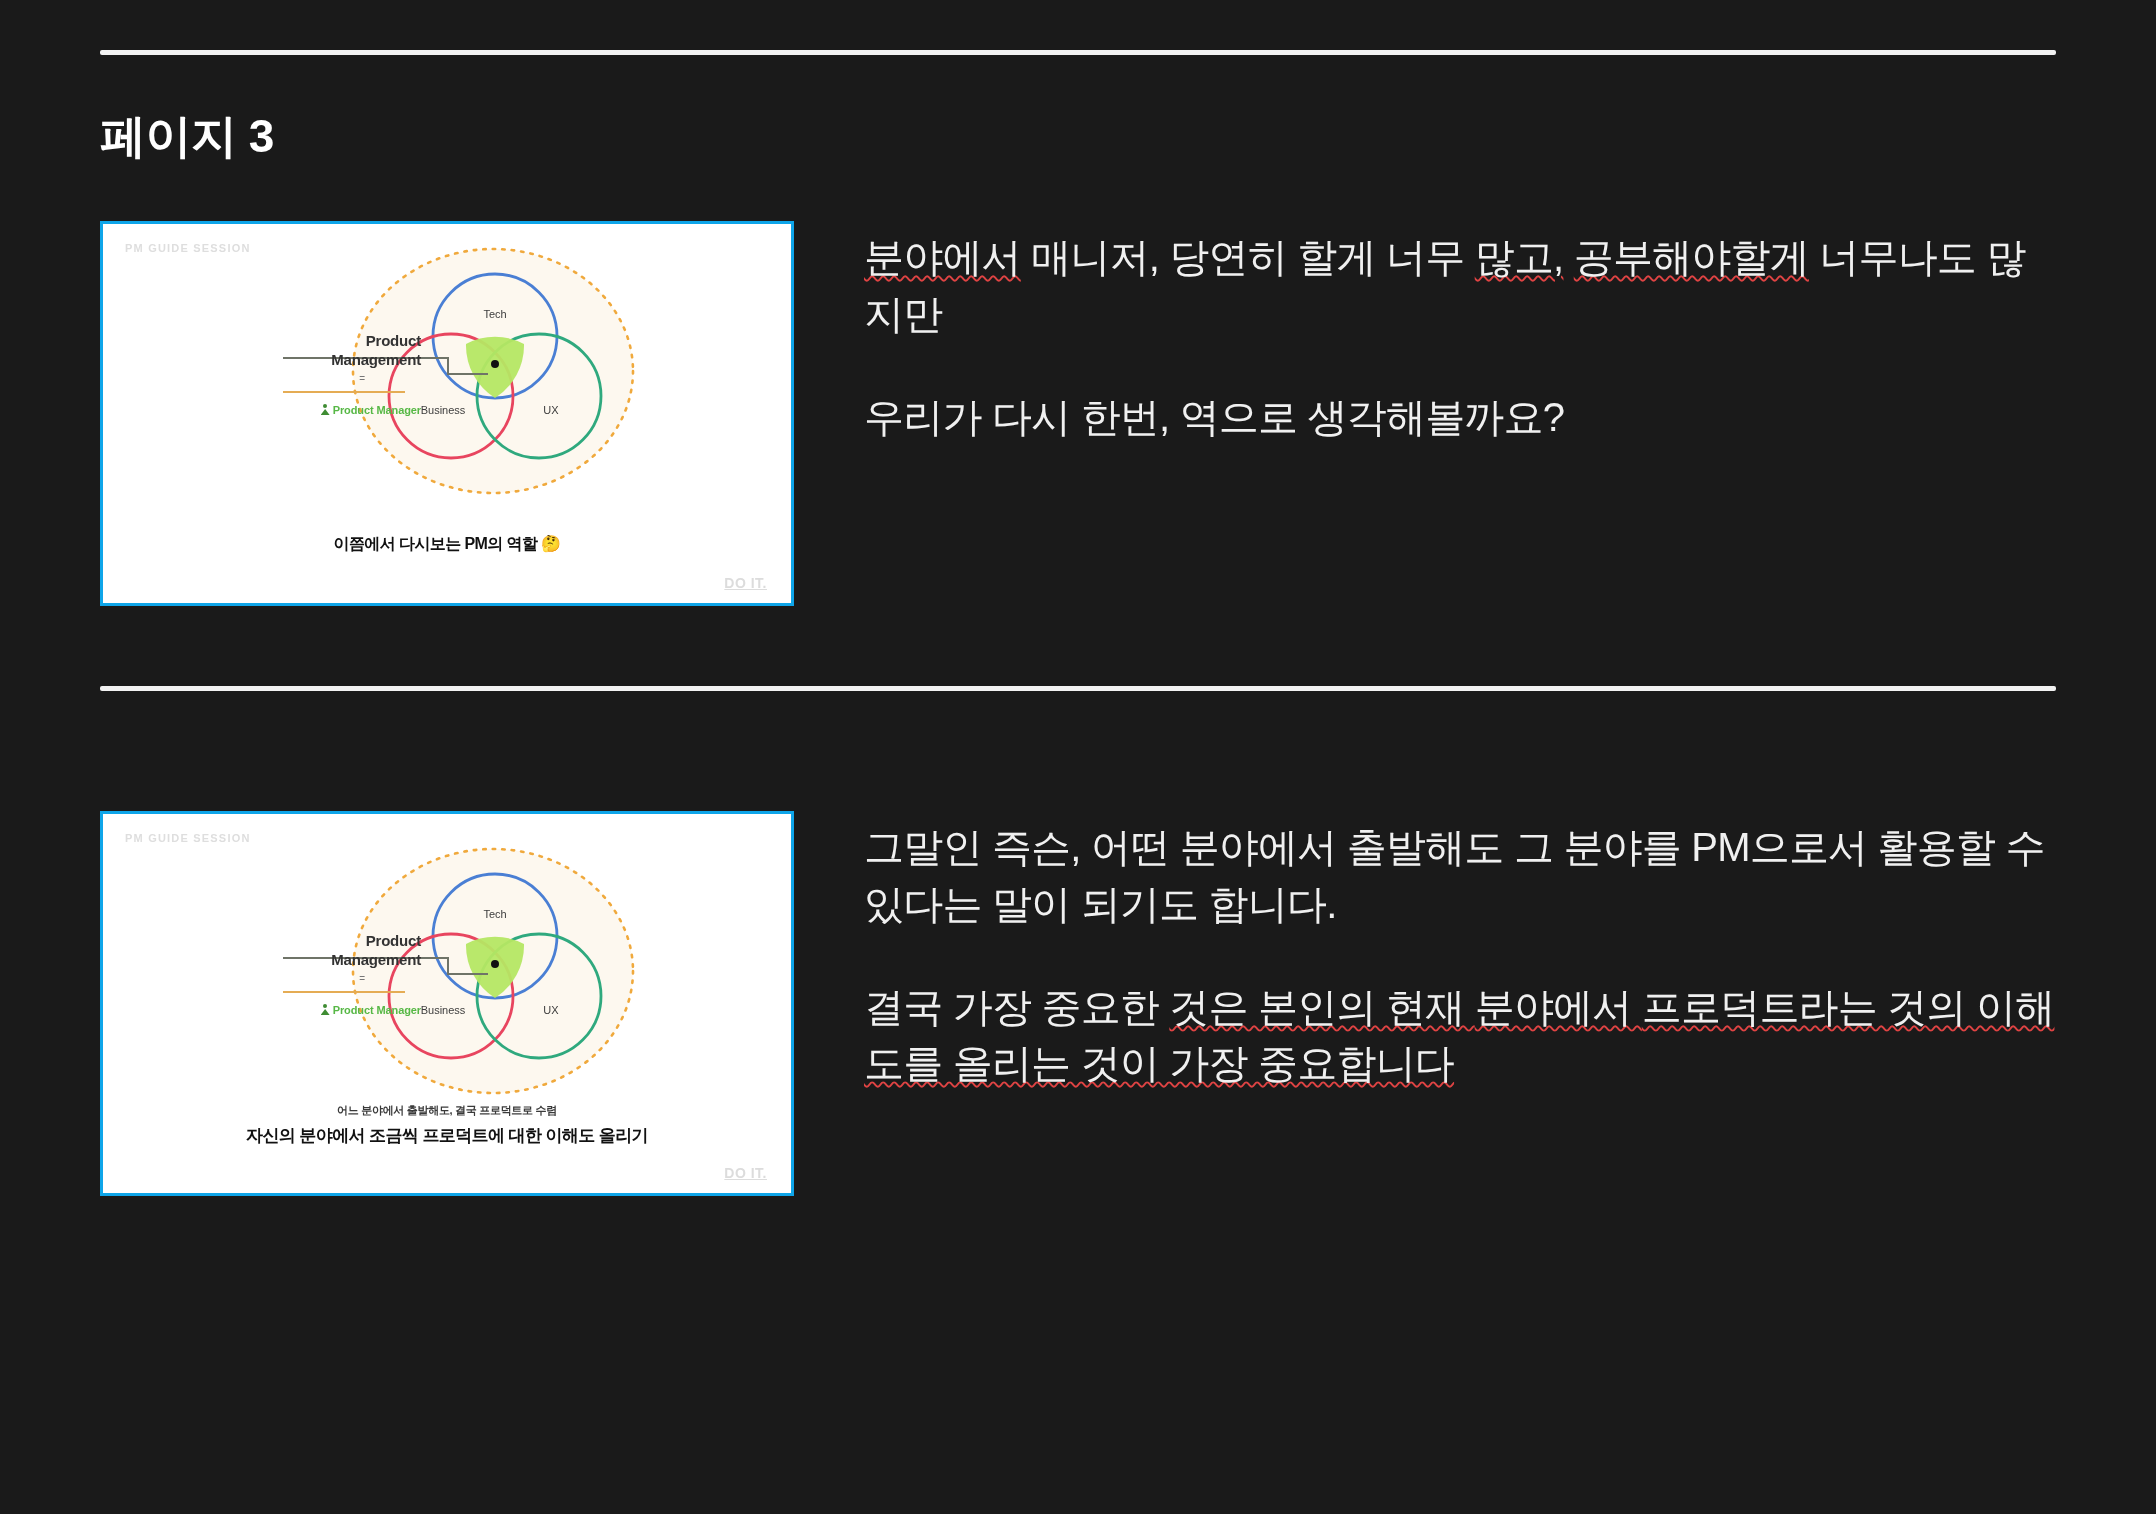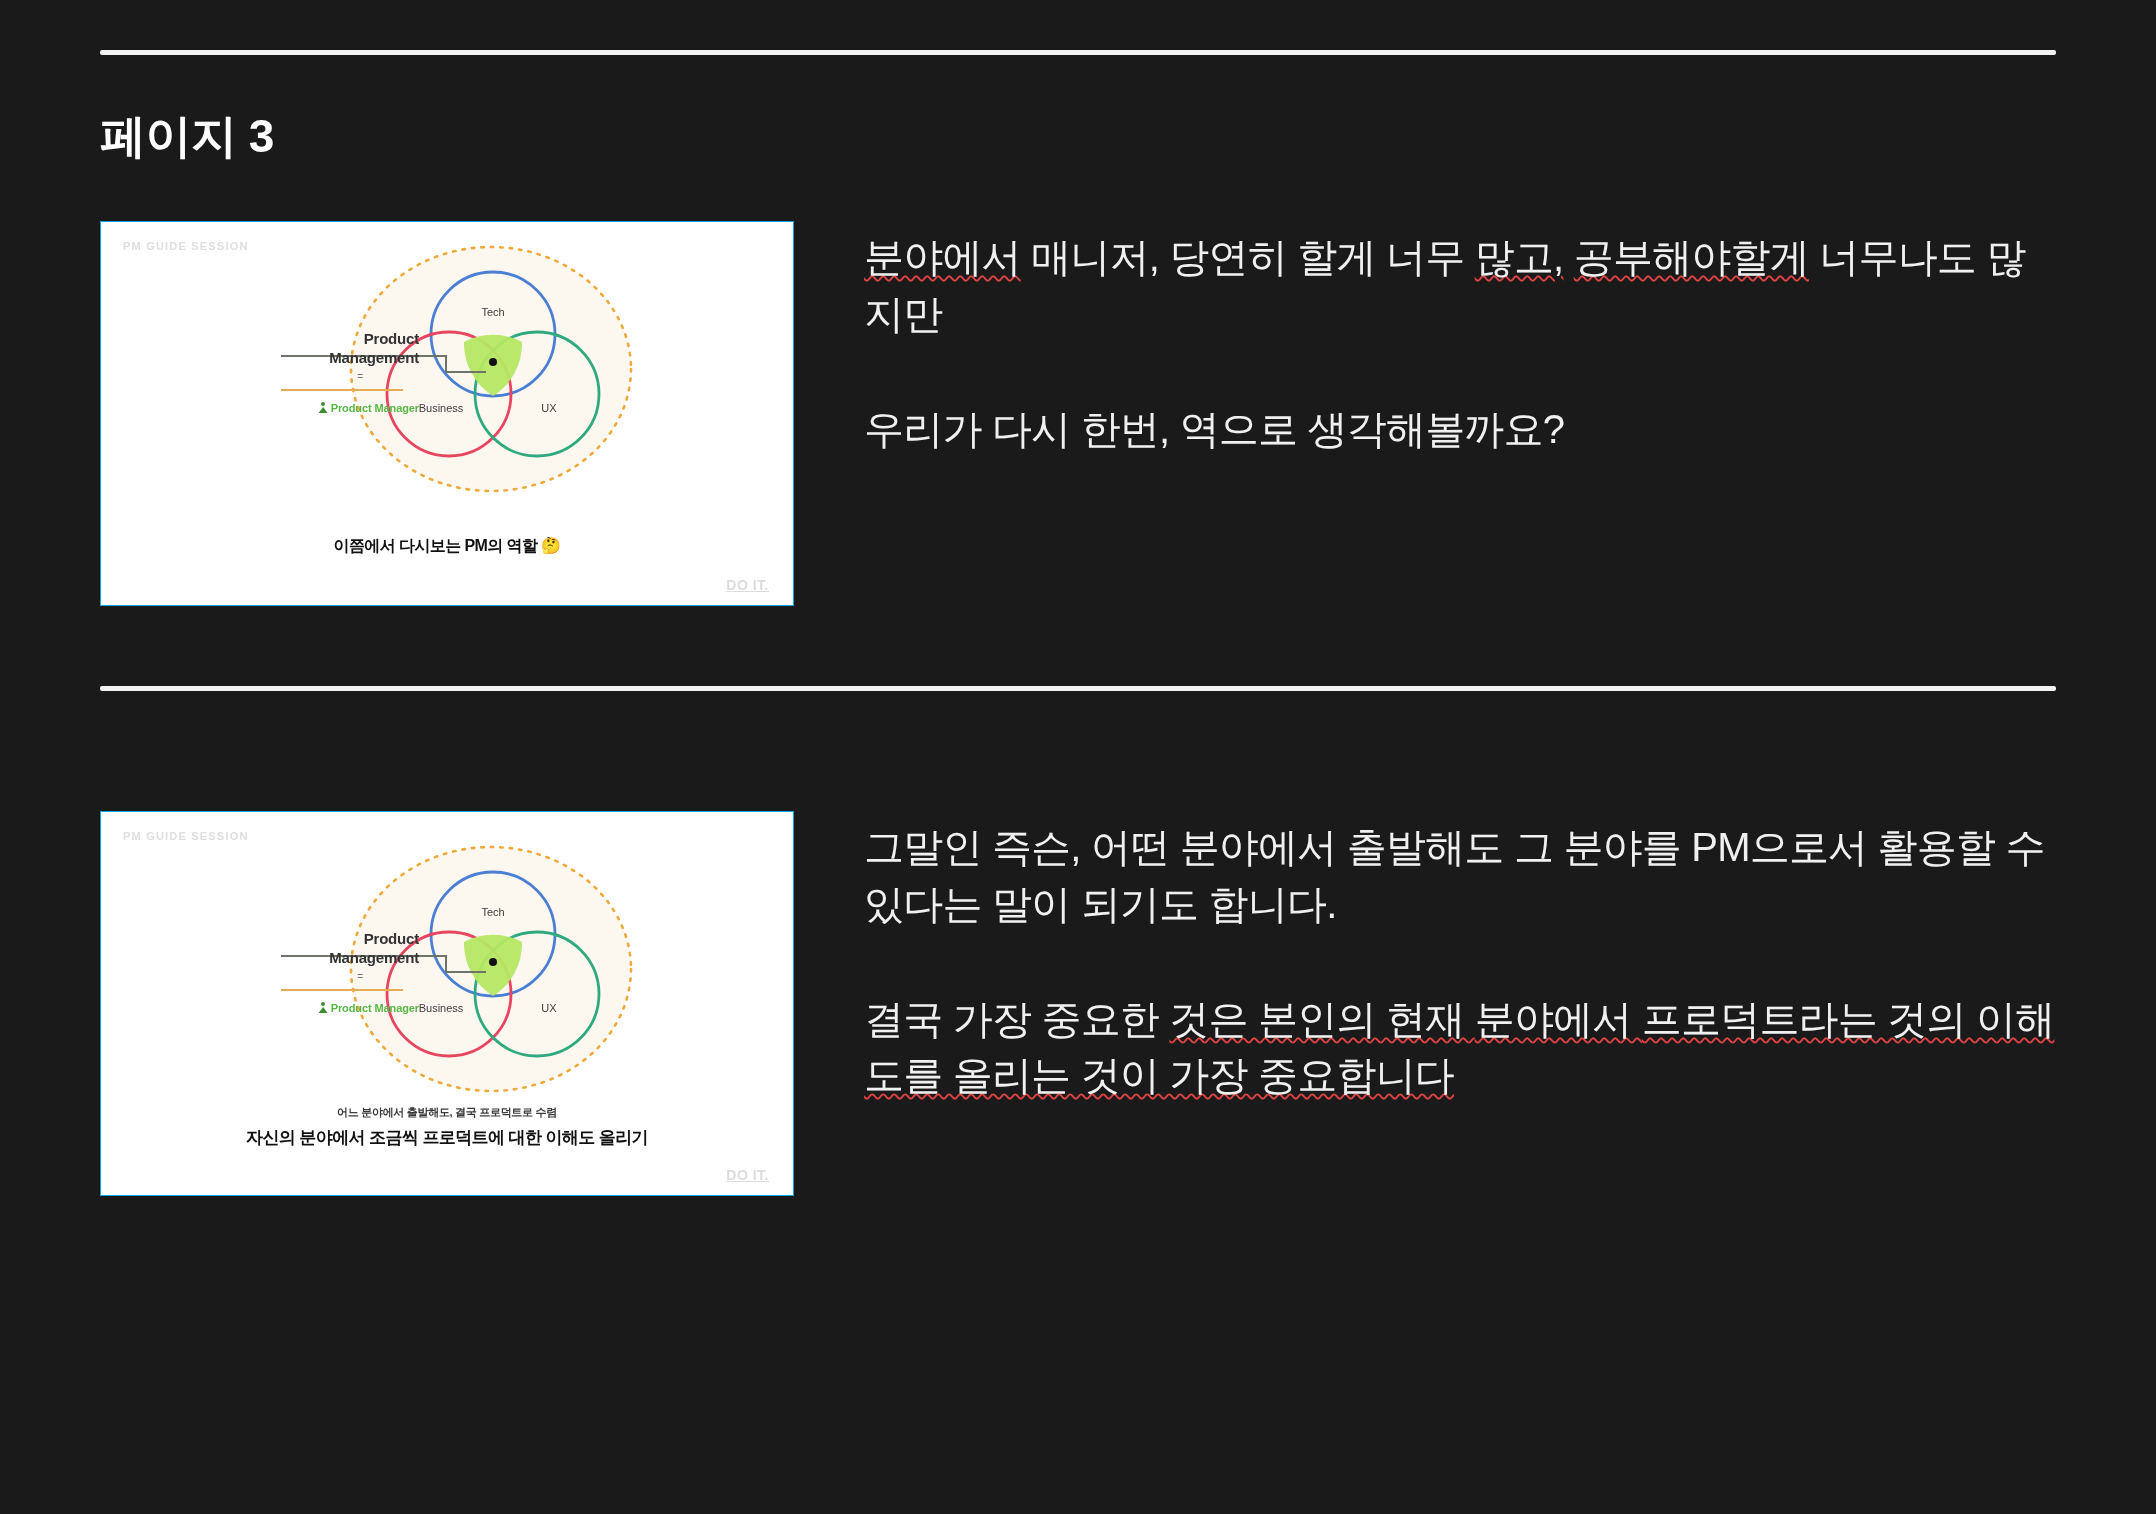--- a/index.html
+++ b/index.html
@@ -49,21 +49,21 @@
   }
 
   
   .slide {
     flex: 0 0 auto;
     width: 694px;
     height: 385px;
     background: #ffffff;
     position: relative;
     overflow: hidden;
-    border: 1px solid #0ea5e9;
+    border: 3px solid #0ea5e9;
   }
 
   .slide-header {
     position: absolute;
     top: 18px;
     left: 22px;
     font-size: 11px;
     letter-spacing: 1.2px;
     color: #dedede;
     font-weight: 600;
@@ -187,21 +187,21 @@
     max-width: 1200px;
   }
 
   .para {
     font-size: 40px;
     line-height: 1.42;
     color: #f0f0f0;
     letter-spacing: -0.8px;
     font-weight: 400;
   }
-  .para + .para { margin-top: 58px; }
+  .para + .para { margin-top: 46px; }
 
   
   .sq {
     text-decoration: underline;
     text-decoration-style: wavy;
     text-decoration-color: #e04343;
     text-decoration-thickness: 2px;
     text-underline-offset: 4px;
   }
 </style>

